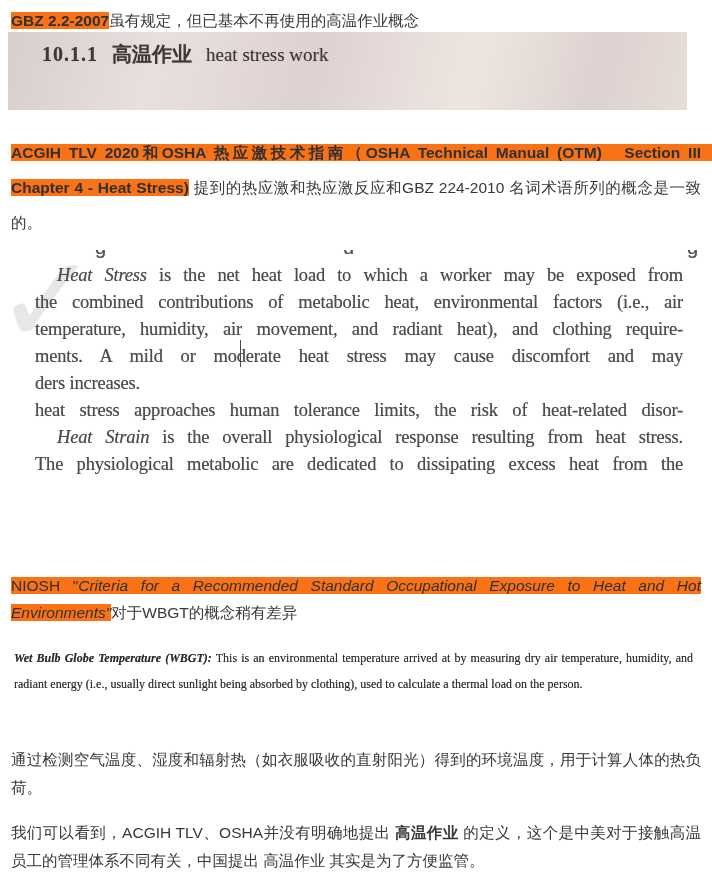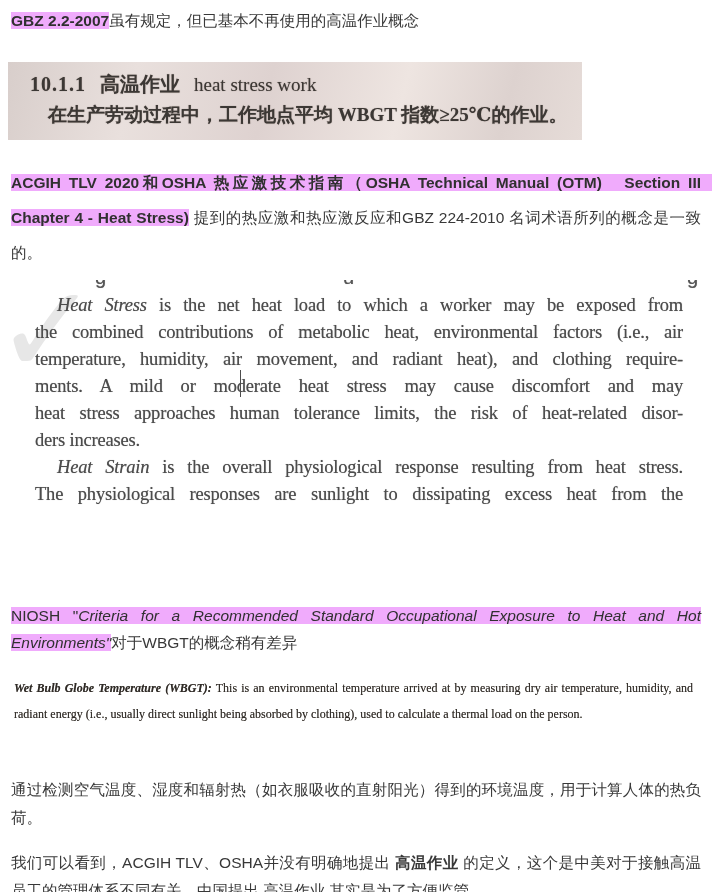--- a/index.html
+++ b/index.html
@@ -4,33 +4,33 @@
 <style>
   html,body{margin:0;padding:0;}
   body{
     width:712px;height:892px;box-sizing:border-box;
     background:#ffffff;color:#383838;
     font-family:"Liberation Sans","DejaVu Sans",sans-serif;
     padding:10px 11px 6px 11px;overflow:hidden;
   }
   p{margin:0;}
   .cn{font-size:15.5px;line-height:28px;text-align:justify;color:#383838;}
-  .hl{background:#f0abfc;color:#303030;}
+  .hl{background:#f97316;color:#303030;}
   .b{font-weight:bold;}
   mark{background:#d9d9d9;color:inherit;}
 
   
   .p1{font-size:15.5px;line-height:22px;}
 
   
   .scan1{
-    margin-top:30px;margin-left:-3px;width:574px;height:78px;box-sizing:border-box;
+    margin-left:-3px;width:679px;height:78px;box-sizing:border-box;
     background:linear-gradient(104deg,#d8cecb 0%,#e9e0dd 22%,#ded2d0 45%,#eee5e1 68%,#ddd2cf 86%,#e6dcd8 100%);
     font-family:"Liberation Serif","DejaVu Serif",serif;
-    color:#3c3835;padding:10px 0 0 22px;
+    color:#3c3835;padding:10px 0 0 34px;
     text-shadow:0 0 1px rgba(90,70,60,.55);
   }
   .scan1-l1{font-size:20px;line-height:24px;}
   .scan1-num{font-weight:bold;letter-spacing:1px;}
   .scan1-term{font-weight:bold;margin-left:14px;}
   .scan1-en{font-weight:normal;margin-left:14px;font-size:19px;}
   .scan1-l2{font-size:19px;line-height:24px;padding-left:18px;margin-top:6px;font-weight:600;}
 
   
   .p2{margin-top:25px;font-size:15.5px;line-height:35px;}
@@ -71,41 +71,40 @@
 </style>
 </head>
 <body>
 
 <p class="p1"><mark class="hl b">GBZ 2.2-2007</mark><span>虽有规定，但已基本不再使用的高温作业概念</span></p>
 
 <div class="scan1">
   <div class="scan1-l1">
     <span class="scan1-num">10.1.1</span><span class="scan1-term">高温作业</span><span class="scan1-en">heat stress work</span>
   </div>
-  <div class="scan1-l2">在生产劳动过程中，工作地点平均 WBGT 指数≥25℃的作业。</div>
 </div>
 
 <p class="p2 cn"><mark class="hl b">ACGIH TLV 2020和OSHA 热应激技术指南（OSHA Technical Manual (OTM)　Section III　Chapter 4 - Heat Stress)</mark><span> 提到的热应激和热应激反应和GBZ 224-2010 名词术语所列的概念是一致的。</span></p>
 
 <div class="scan2">
   <div class="wm">✓</div>
   <div class="caret"></div>
   <div class="scan2-partial">
     <span style="left:84px">g</span>
     <span style="left:332px">u</span>
     <span style="left:676px">g</span>
   </div>
   <div class="s2-line s2-indent j"><i>Heat Stress</i><span> is the net heat load to which a worker may be exposed from</span></div>
   <div class="s2-line j">the combined contributions of metabolic heat, environmental factors (i.e., air</div>
   <div class="s2-line j">temperature, humidity, air movement, and radiant heat), and clothing require-</div>
   <div class="s2-line j">ments. A mild or moderate heat stress may cause discomfort and may</div>
+  <div class="s2-line">ders increases.</div>
   <div class="s2-line j">heat stress approaches human tolerance limits, the risk of heat-related disor-</div>
-  <div class="s2-line">ders increases.</div>
   <div class="s2-line s2-indent j"><i>Heat Strain</i><span> is the overall physiological response resulting from heat stress.</span></div>
-  <div class="s2-line j">The physiological responses are sunlight to dissipating excess heat from the</div>
+  <div class="s2-line j">The physiological metabolic are dedicated to dissipating excess heat from the</div>
 </div>
 
 <p class="p3"><mark class="hl"><span>NIOSH "</span><span class="title">Criteria for a Recommended Standard Occupational Exposure to Heat and Hot Environments</span><span class="title">"</span></mark><span>对于WBGT的概念稍有差异</span></p>
 
 <div class="scan3">
   <span class="lead">Wet Bulb Globe Temperature (WBGT):</span><span> This is an environmental temperature arrived at by measuring dry air temperature, humidity, and radiant energy (i.e., usually direct sunlight being absorbed by clothing), used to calculate a thermal load on the person.</span>
 </div>
 
 <p class="p4 cn">通过检测空气温度、湿度和辐射热（如衣服吸收的直射阳光）得到的环境温度，用于计算人体的热负荷。</p>
 

